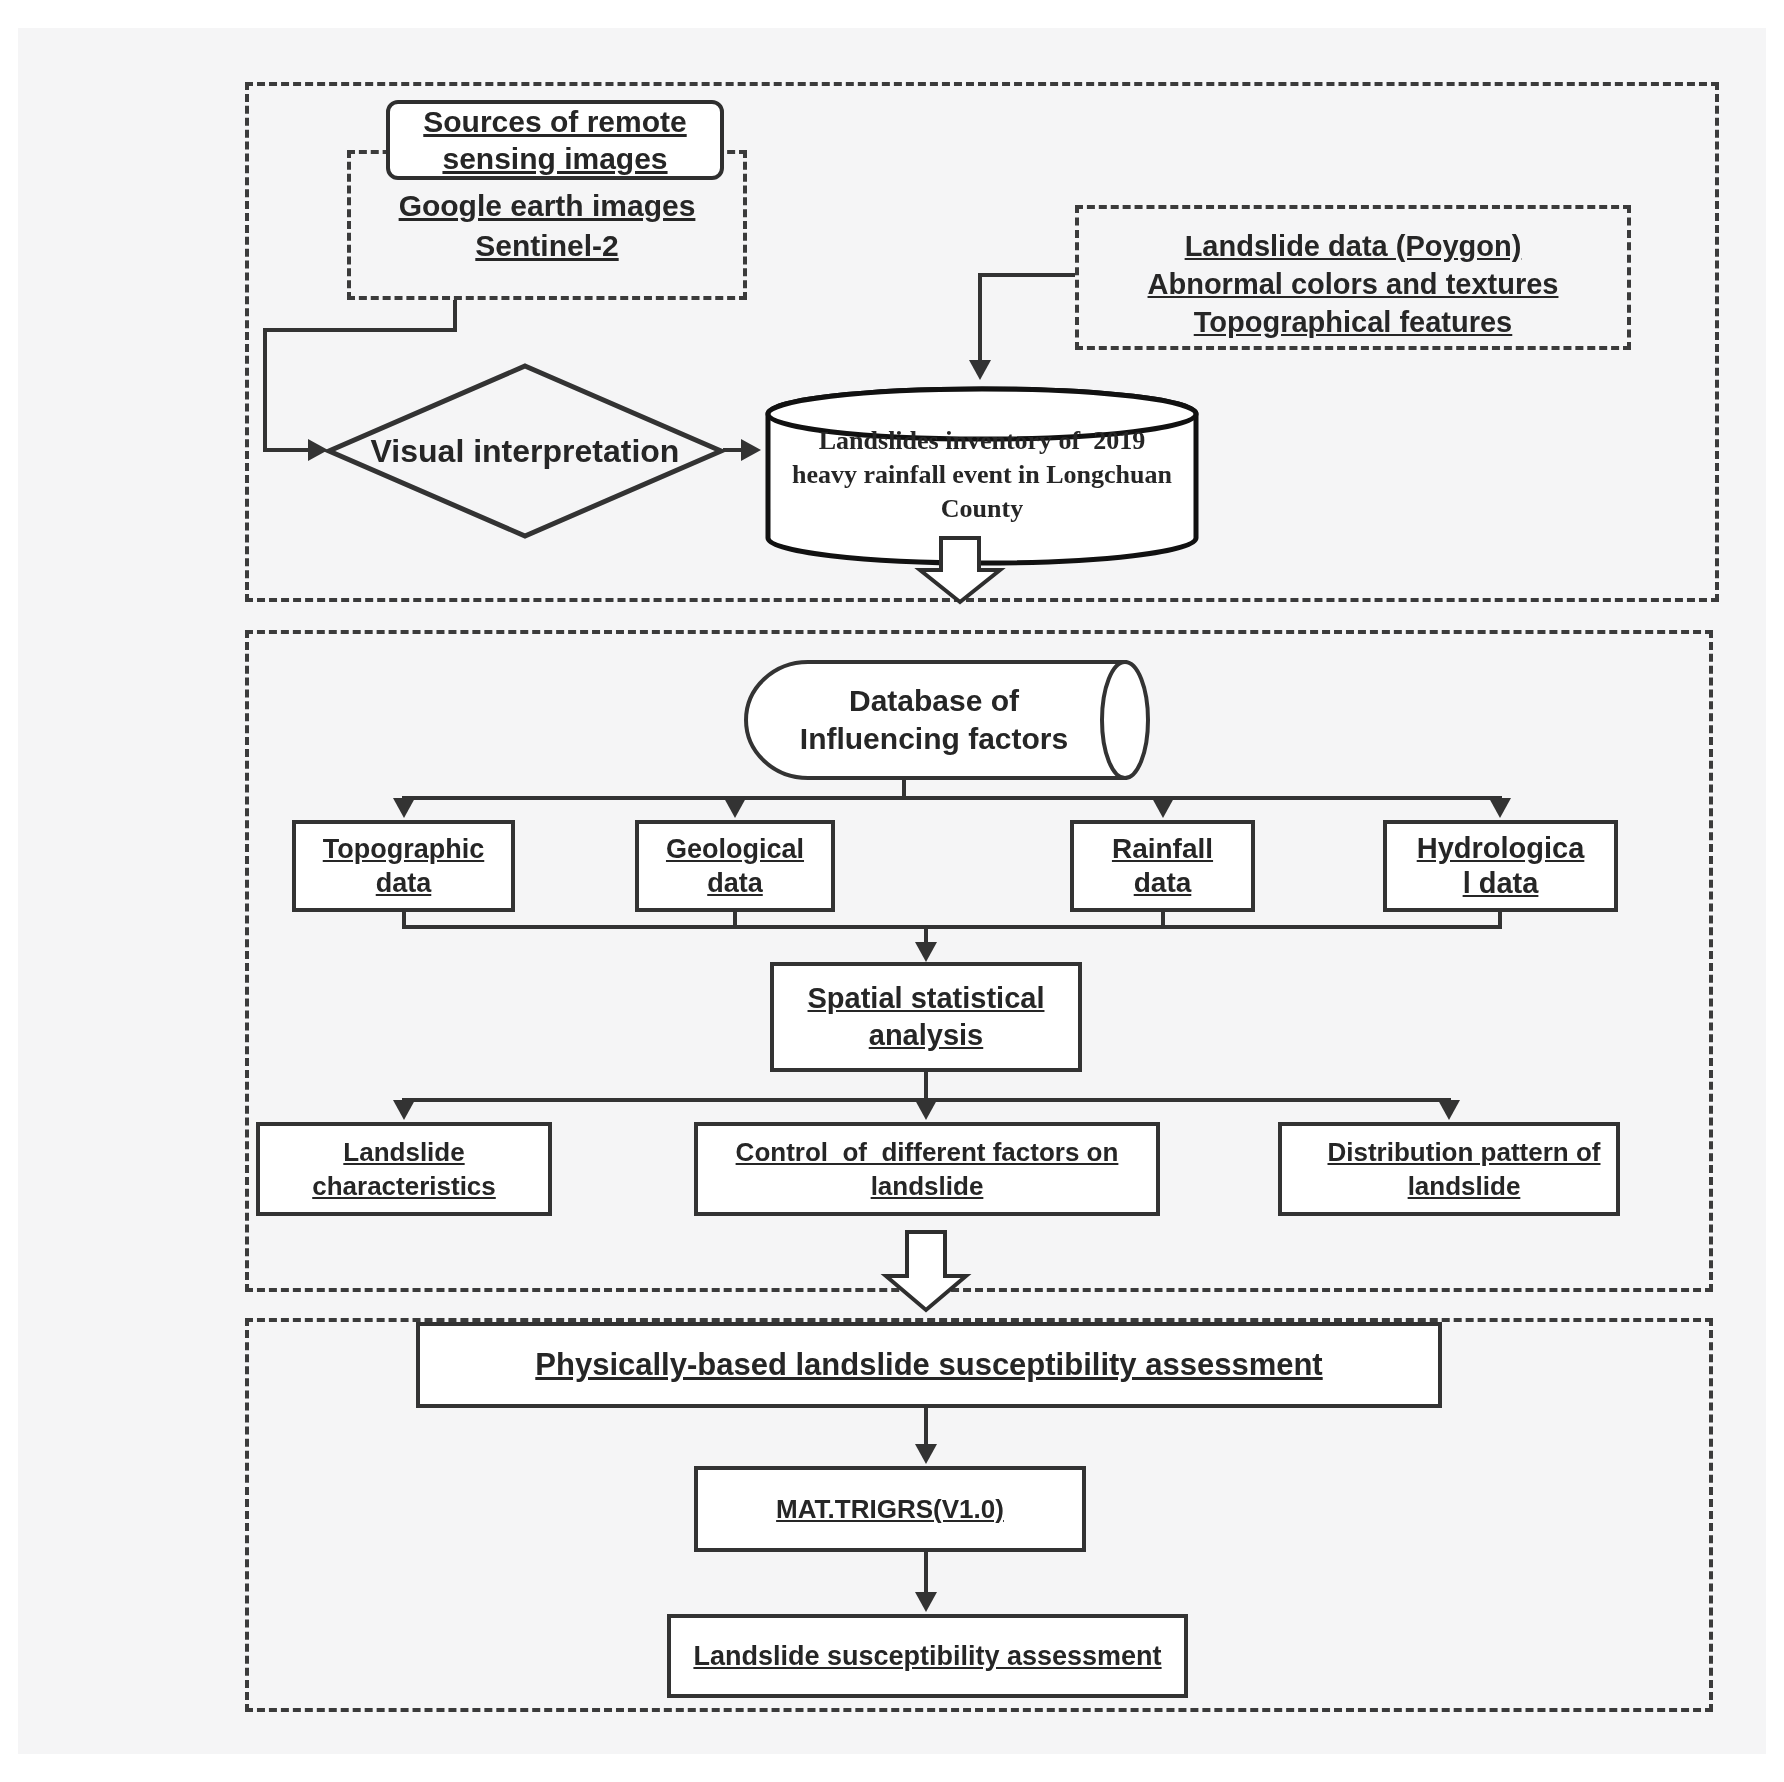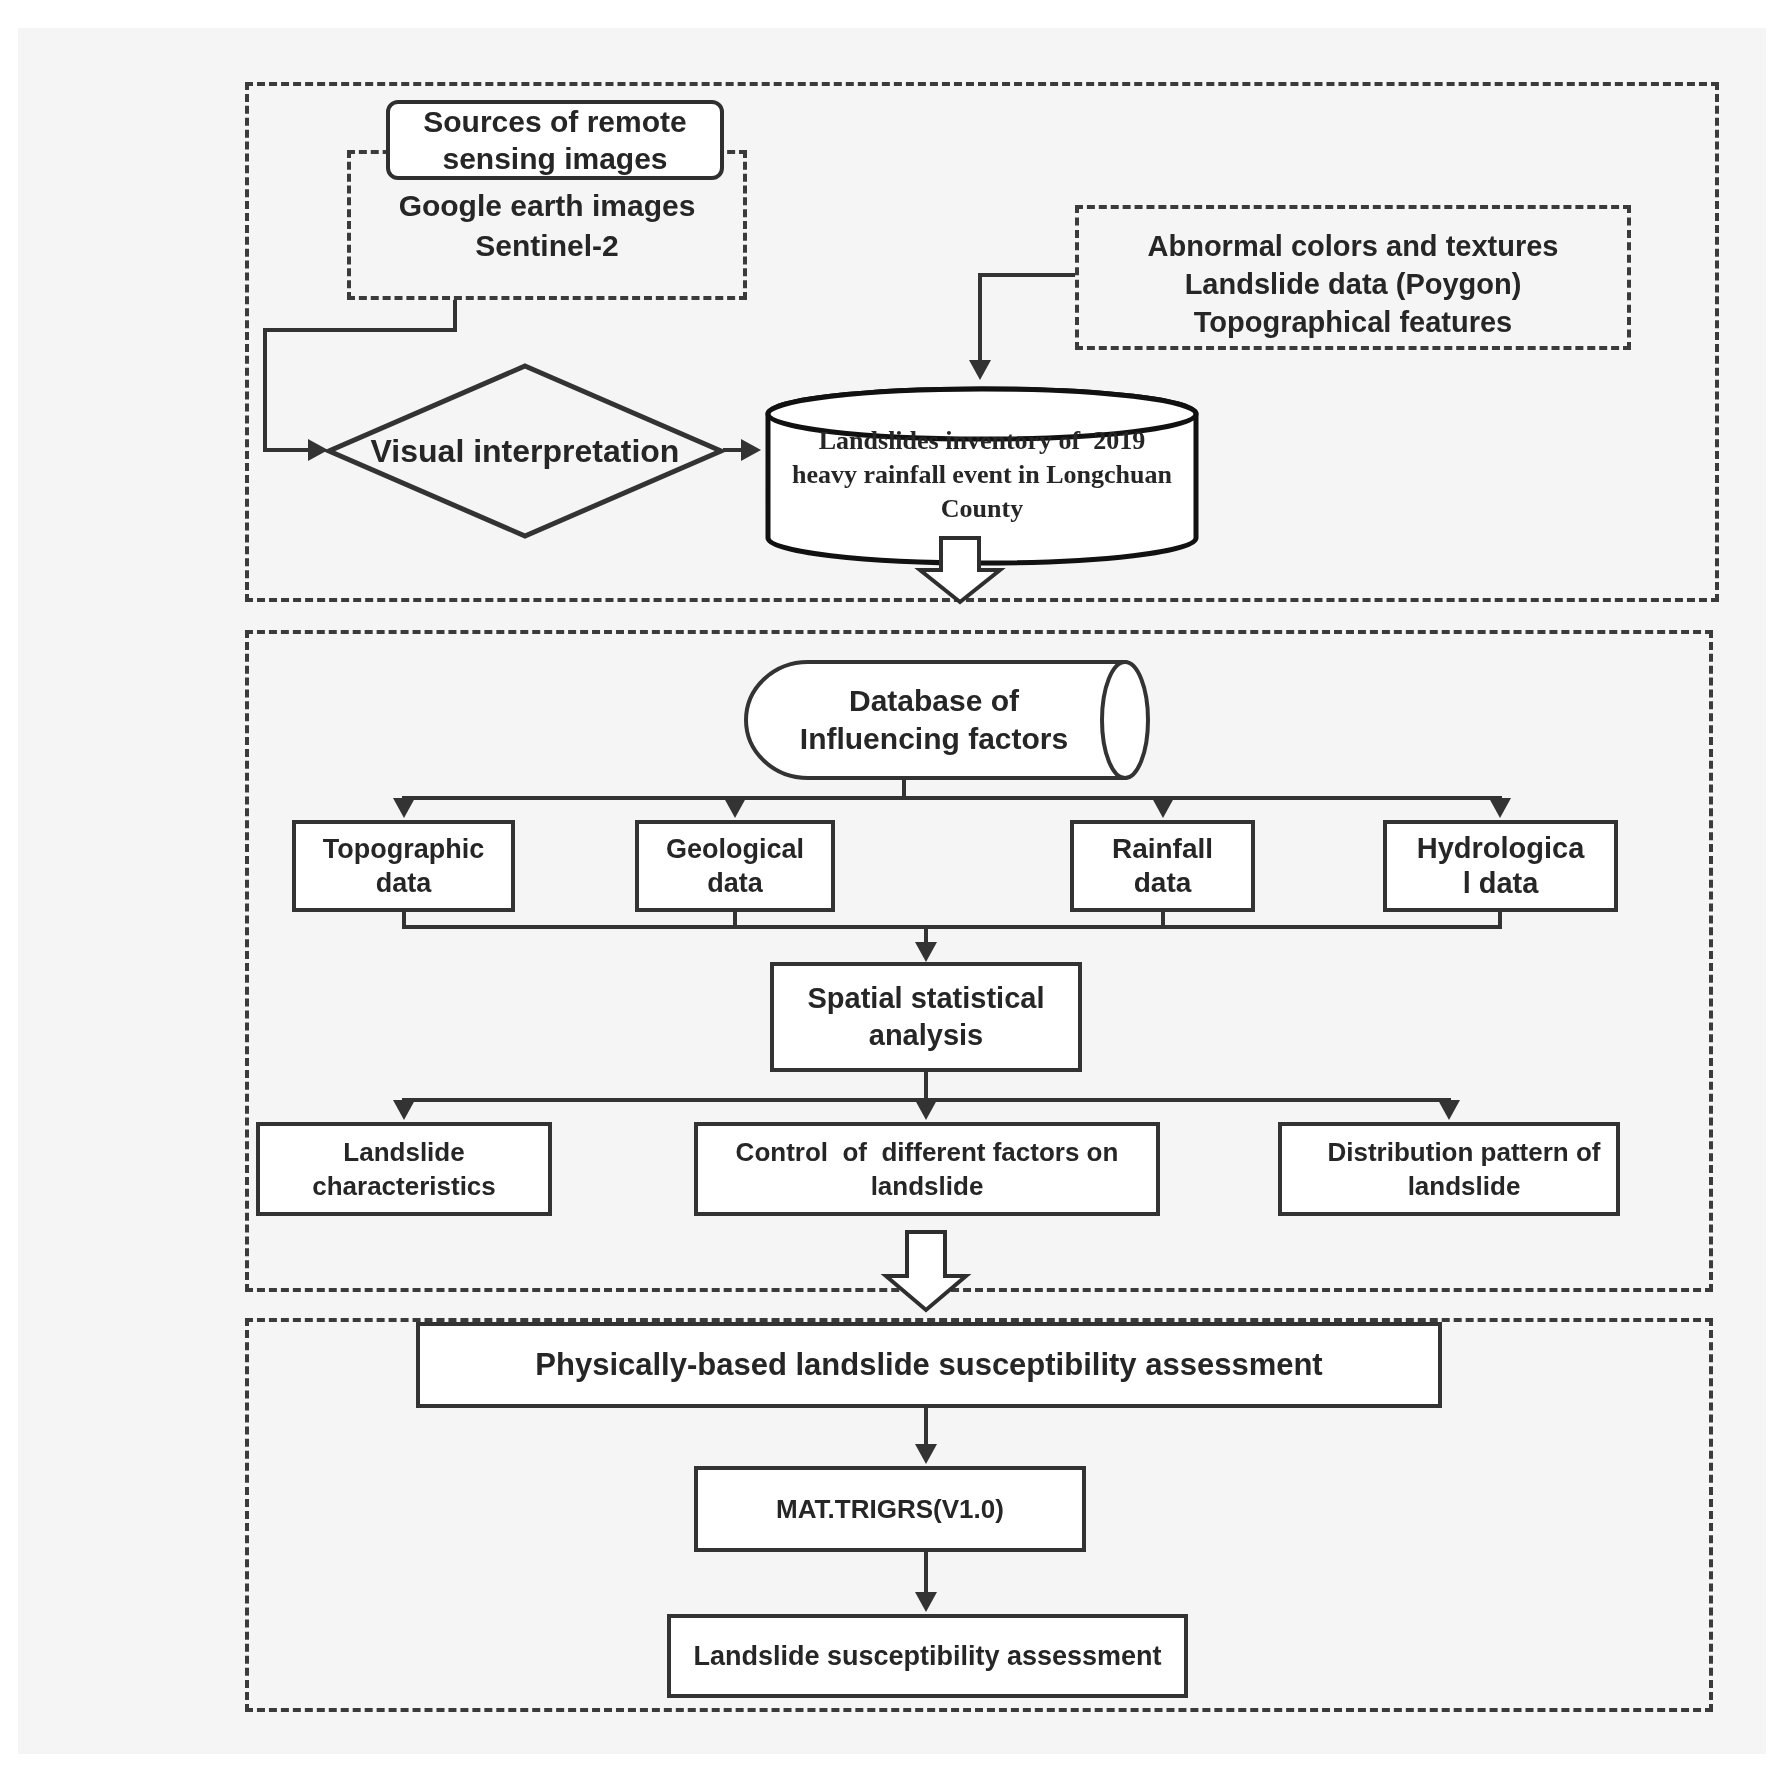--- a/index.html
+++ b/index.html
@@ -1,19 +1,19 @@
 <!DOCTYPE html>
 <html><head>
 <meta charset="utf-8">
 <style>
   html,body{margin:0;padding:0;background:#ffffff;}
   #fig{position:relative;width:1784px;height:1782px;background:#ffffff;
        font-family:"Liberation Sans", sans-serif;color:#262626;overflow:hidden;}
   .panel{position:absolute;left:18px;top:28px;width:1748px;height:1726px;background:#f5f5f6;}
-  .abs{position:absolute;box-sizing:border-box;}
+  .abs{position:absolute;box-sizing:border-box;text-decoration:underline;}
   .sect{border:4px dashed #3b3b3b;background:transparent;}
   .box{border:4px solid #333333;background:#ffffff;display:flex;flex-direction:column;
        align-items:center;justify-content:center;text-align:center;font-weight:bold;}
   .rlabel{border:4px solid #2f2f2f;border-radius:12px;background:#ffffff;z-index:5;
        display:flex;flex-direction:column;align-items:center;justify-content:center;
        text-align:center;font-weight:bold;font-size:30px;line-height:37px;}
   .dbox{border:4px dashed #3b3b3b;background:transparent;z-index:4;text-align:center;font-weight:bold;}
   .l{display:block;white-space:pre-wrap;}
   .hline{position:absolute;height:4px;background:#333333;}
   .vline{position:absolute;width:4px;background:#333333;}
@@ -38,22 +38,22 @@
     <span class="l">Google earth images</span>
     <span class="l">Sentinel-2</span>
   </div>
 
   <div class="abs rlabel" style="left:386px;top:100px;width:338px;height:80px;">
     <span class="l">Sources of remote</span>
     <span class="l">sensing images</span>
   </div>
 
   <div class="abs dbox" style="left:1075px;top:205px;width:556px;height:145px;padding-top:18px;font-size:29px;line-height:38px;">
+    <span class="l">Landslide data (Poygon)</span>
     <span class="l">Abnormal colors and textures</span>
-    <span class="l">Landslide data (Poygon)</span>
     <span class="l">Topographical features</span>
   </div>
 
   <div class="vline" style="left:453px;top:300px;height:32px;"></div>
   <div class="hline" style="left:263px;top:328px;width:194px;"></div>
   <div class="vline" style="left:263px;top:328px;height:124px;"></div>
   <div class="hline" style="left:263px;top:448px;width:45px;"></div>
   <div class="arrR" style="left:308px;top:439px;"></div>
 
   <svg style="left:325px;top:362px;" width="400" height="178">

